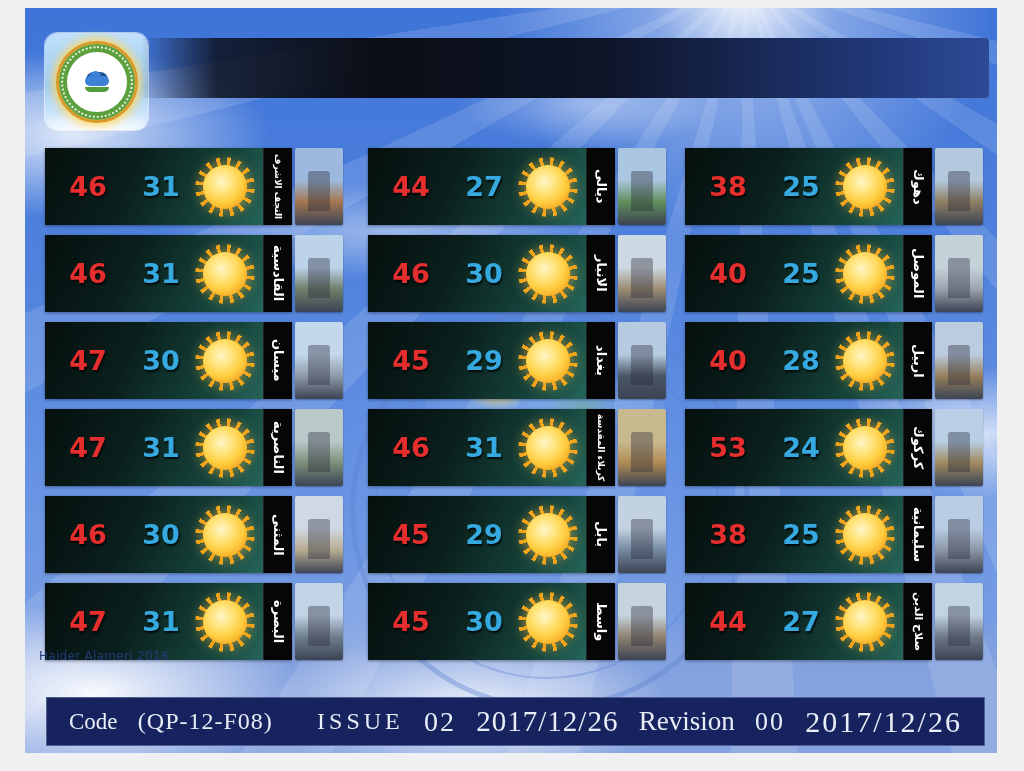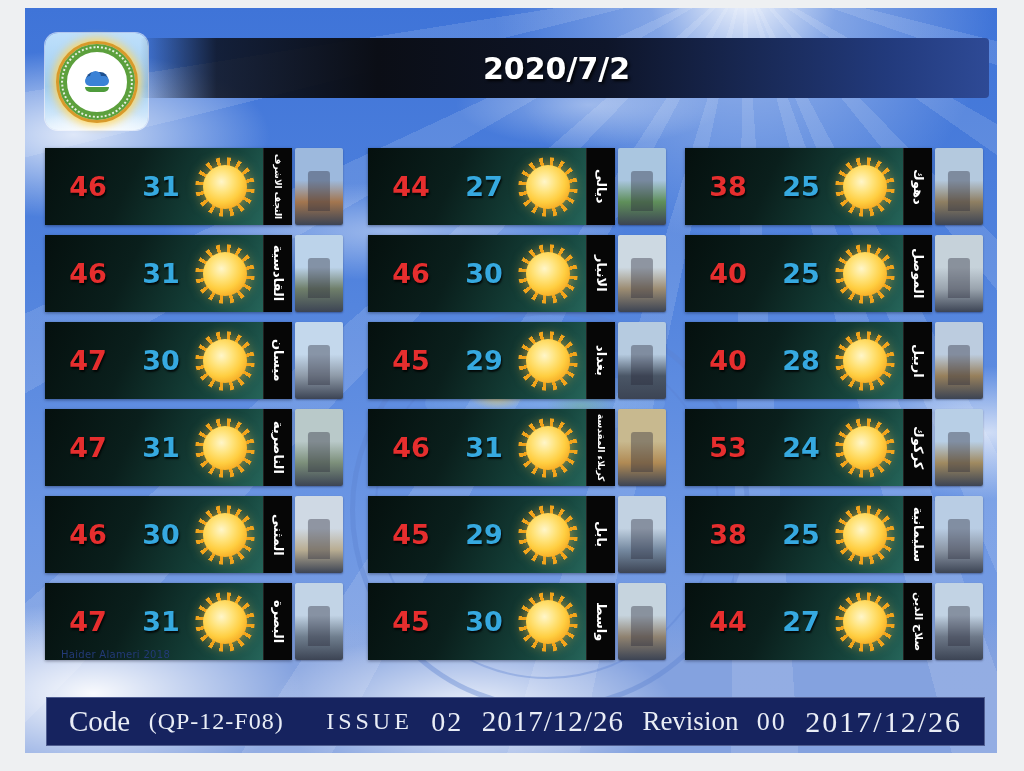--- a/index.html
+++ b/index.html
@@ -108,31 +108,31 @@
     color:#ffffff;font-weight:bold;
     writing-mode:vertical-rl;text-orientation:mixed;
     display:flex;align-items:center;justify-content:center;
     font-size:13px;letter-spacing:1px;white-space:nowrap;
   }
   .photo{width:48px;height:77px;border-radius:2px;position:relative;overflow:hidden;
     box-shadow:0 1px 2px rgba(0,0,30,.35);}
   .photo .bldg{position:absolute;left:50%;bottom:18%;transform:translateX(-50%);
     width:46%;height:52%;background:rgba(40,40,55,.38);border-radius:3px 3px 0 0;}
   
-  .credit{position:absolute;left:36px;top:641px;font-size:10px;color:#233a77;letter-spacing:.3px;}
+  .credit{position:absolute;left:14px;top:641px;font-size:12px;color:#233a77;letter-spacing:.3px;}
   .footer{
     position:absolute;left:21px;top:689px;width:939px;height:49px;
     background:var(--footer,#16235f);
     border:1px solid rgba(190,205,240,.35);
     display:flex;align-items:center;justify-content:space-between;
     padding:0 22px;box-sizing:border-box;
     font-family:"Liberation Serif","DejaVu Serif",serif;color:#e9edf6;
   }
   .footer span{white-space:nowrap;}
-  .f-code{font-size:29px;}
+  .f-code{font-size:23px;}
   .f-codeval{font-size:24px;letter-spacing:1px;}
   .f-issue{font-size:24px;letter-spacing:4px;margin-left:24px;}
   .f-issueno{font-size:28px;letter-spacing:2px;}
   .f-date1{font-size:29px;letter-spacing:1px;}
   .f-rev{font-size:27px;}
   .f-revno{font-size:26px;letter-spacing:2px;}
   .f-date2{font-size:30px;letter-spacing:2px;}
 </style>
 </head>
 <body>
@@ -150,21 +150,20 @@
           <div class="logo-core">
             <div class="logo-hill"></div>
             <div class="logo-cloud"></div>
             <div class="logo-base"></div>
           </div>
         </div>
       </div>
     </div>
 
     <div class="titlebar">
-      <span class="date">2020/7/2</span>
     </div>
 
     <div class="grid">
         <div class="col">
   <div class="card-row">
     <div class="card">
       <span class="temp high">46</span>
       <span class="temp low">31</span>
       <span class="sun">
                 <i class="rays"></i>

